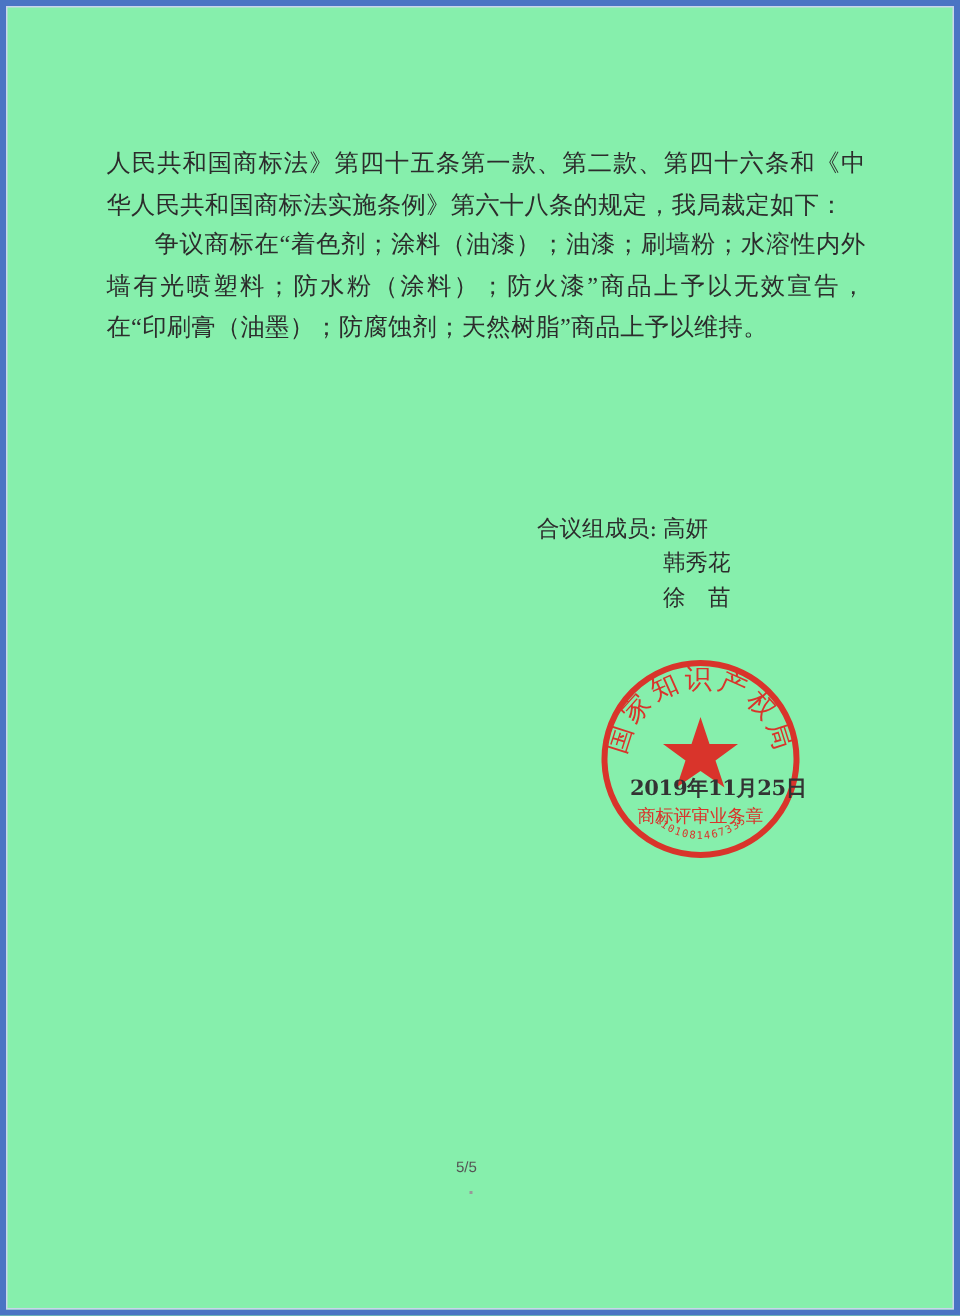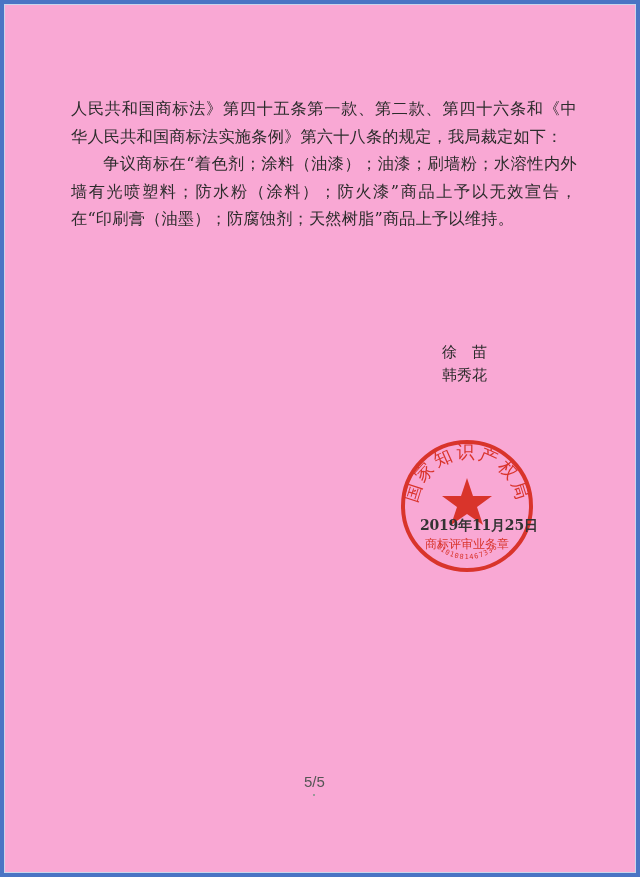--- a/index.html
+++ b/index.html
@@ -4,69 +4,73 @@
 <style>
   html, body { margin: 0; padding: 0; }
   body {
     width: 640px; height: 877px;
     background: #4a74c4;
     font-family: "DejaVu Serif", "Liberation Serif", serif;
     position: relative; overflow: hidden;
   }
   .page {
     position: absolute; left: 4px; top: 4px; right: 4px; bottom: 4px;
-    background: #f9a8d4;
+    background: #86efac;
     box-shadow: inset 0 0 0 1px #c9d5ec;
   }
   .body-text {
     position: absolute; left: 67px; top: 91px; width: 506px;
     font-size: 16.2px; line-height: 27.5px; color: #2c2c2c;
     letter-spacing: 0.2px;
   }
   .body-text p { margin: 0; text-align: justify; }
-  .indent { text-indent: 32px; }
+  .indent { text-indent: 32px; font-family: Liberation Serif, serif; }
   .panel {
     position: absolute; left: 354px; top: 337px;
     font-size: 15px; line-height: 23px; color: #2c2c2c;
   }
   .panel-row { display: flex; }
   .panel-label { width: 84px; }
   .panel-name { white-space: pre; }
   .seal {
     position: absolute; left: 393px; top: 432px; width: 140px; height: 140px;
   }
   .date {
     position: absolute; left: 416px; top: 513px;
     font-size: 14px; color: #333; letter-spacing: -0.2px; font-weight: bold;
   }
   .page-num {
     position: absolute; left: 300px; top: 769px;
-    font-family: "Liberation Sans", sans-serif; font-size: 15px; color: #555;
+    font-family: "Liberation Sans", sans-serif; font-size: 10px; color: #555;
   }
   .dot {
     position: absolute; left: 309px; top: 790px; width: 2px; height: 2px; background: #999;
   }
 </style>
 </head>
 <body>
 
 <div class="page">
   <div class="body-text">
     <p>人民共和国商标法》第四十五条第一款、第二款、第四十六条和《中华人民共和国商标法实施条例》第六十八条的规定，我局裁定如下：</p>
     <p class="indent">争议商标在“着色剂；涂料（油漆）；油漆；刷墙粉；水溶性内外墙有光喷塑料；防水粉（涂料）；防火漆”商品上予以无效宣告，在“印刷膏（油墨）；防腐蚀剂；天然树脂”商品上予以维持。</p>
   </div>
 
   <div class="panel">
     <div class="panel-row">
-      <span class="panel-label"></span>
-      <span class="panel-name">徐　苗</span>
+      <span class="panel-label">合议组成员:</span>
+      <span class="panel-name">高妍</span>
     </div>
     <div class="panel-row">
       <span class="panel-label"></span>
       <span class="panel-name">韩秀花</span>
+    </div>
+    <div class="panel-row">
+      <span class="panel-label"></span>
+      <span class="panel-name">徐　苗</span>
     </div>
   </div>
 
   <svg class="seal" viewBox="0 0 140 140">
     <defs>
       <path id="topArc" d="M 24 92 A 50 50 0 1 1 116 92"></path>
       <path id="botArc" d="M 30 100 A 46 46 0 0 0 110 100"></path>
     </defs>
     <circle cx="70" cy="70" r="64" fill="none" stroke="#d9342b" stroke-width="4"></circle>
     <text font-size="18" fill="#d9342b" font-family="DejaVu Sans, sans-serif" letter-spacing="3">

